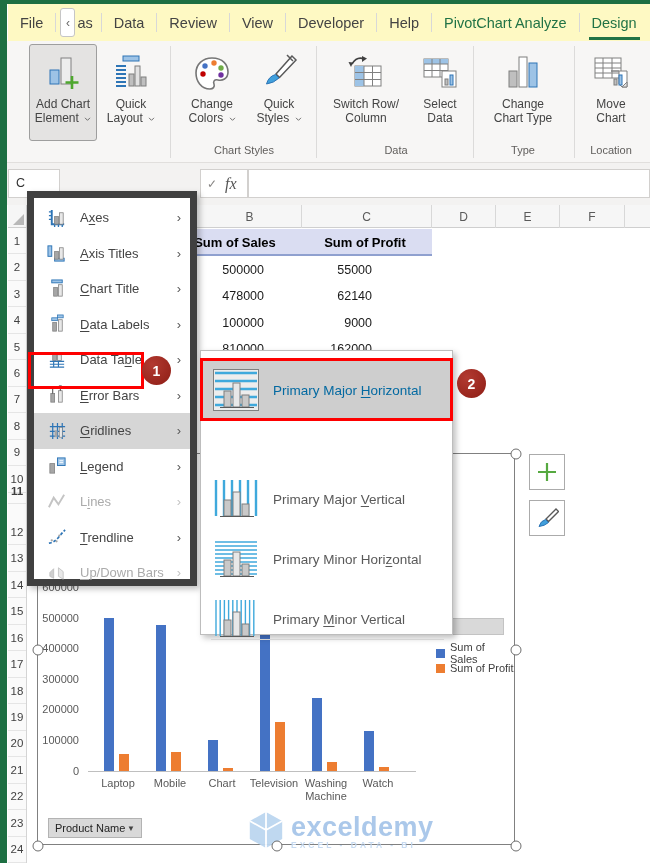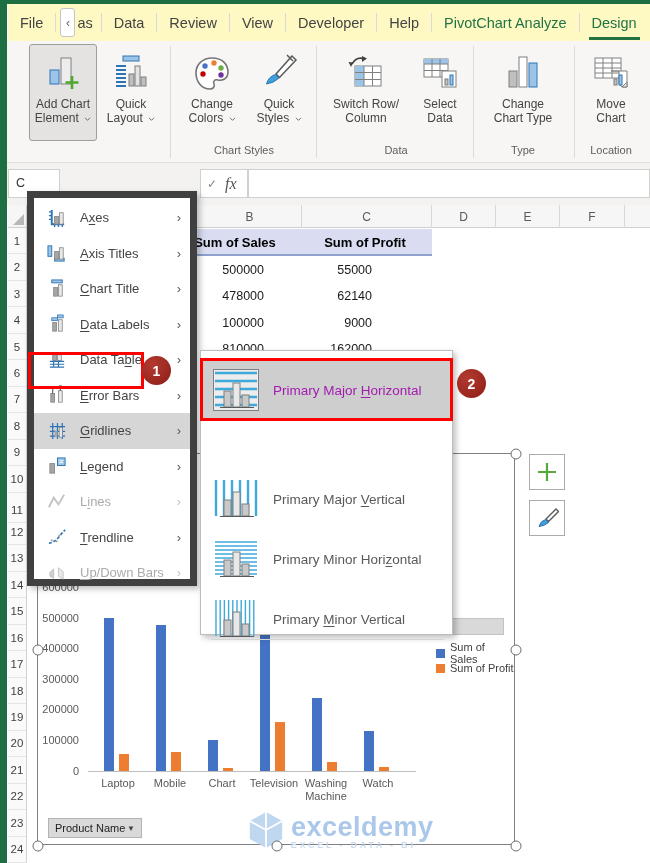--- a/index.html
+++ b/index.html
@@ -65,21 +65,21 @@
   .mitem .mic{width:20px;height:20px;margin-right:13px;flex:none;}
   .mitem .marr{position:absolute;right:9px;color:#595959;font-size:13px;}
   .mitem.hl{background:#D6D6D6;}
   .mitem.dis{color:#ABABAB;}
   .mitem.dis .marr{color:#C4C4C4;}
   .key{text-decoration:underline;text-underline-offset:2px;}
   .submenu{left:200px;top:350px;width:253px;height:285px;background:#fff;border:1px solid #BDBDBD;
     box-shadow:3px 3px 6px rgba(0,0,0,.25);z-index:11;}
   .sitem{position:absolute;left:1px;width:250px;height:60px;display:flex;align-items:center;font-size:13.5px;color:#595959;}
   .sitem .sic{margin:0 14px 0 11px;flex:none;display:flex;align-items:center;justify-content:center;}
-  .sitem.hl{background:#CECECE;color:#a21caf;}
+  .sitem.hl{background:#CECECE;color:#0369a1;}
   .ssep{position:absolute;left:10px;width:233px;height:1px;background:#D5D5D5;}
   
   .redbox{position:absolute;border:3px solid #FE0000;z-index:12;}
   .badge{position:absolute;width:29px;height:29px;border-radius:50%;background:radial-gradient(circle at 35% 30%,#B23A31,#8E1D15);
     color:#fff;font-size:14px;font-weight:bold;display:flex;align-items:center;justify-content:center;z-index:12;}
 </style>
 </head>
 <body>
 
 <div class="screen">
@@ -243,21 +243,21 @@
       <div class="rownum" style="top:0px;height:26.458333333333332px;">1</div>
       <div class="rownum" style="top:26.458333333333332px;height:26.458333333333332px;">2</div>
       <div class="rownum" style="top:52.916666666666664px;height:26.458333333333332px;">3</div>
       <div class="rownum" style="top:79.375px;height:26.458333333333332px;">4</div>
       <div class="rownum" style="top:105.83333333333333px;height:26.458333333333332px;">5</div>
       <div class="rownum" style="top:132.29166666666666px;height:26.458333333333332px;">6</div>
       <div class="rownum" style="top:158.75px;height:26.458333333333332px;">7</div>
       <div class="rownum" style="top:185.20833333333331px;height:26.458333333333332px;">8</div>
       <div class="rownum" style="top:211.66666666666666px;height:26.458333333333332px;">9</div>
       <div class="rownum" style="top:238.125px;height:26.458333333333332px;">10</div>
-      <div class="rownum" style="top:269px;height:26.458333333333332px;">11</div>
+      <div class="rownum" style="top:250px;height:26.458333333333332px;font-weight:bold;">11</div>
       <div class="rownum" style="top:291.04166666666663px;height:26.458333333333332px;">12</div>
       <div class="rownum" style="top:317.5px;height:26.458333333333332px;">13</div>
       <div class="rownum" style="top:343.9583333333333px;height:26.458333333333332px;">14</div>
       <div class="rownum" style="top:370.41666666666663px;height:26.458333333333332px;">15</div>
       <div class="rownum" style="top:396.875px;height:26.458333333333332px;">16</div>
       <div class="rownum" style="top:423.3333333333333px;height:26.458333333333332px;">17</div>
       <div class="rownum" style="top:449.79166666666663px;height:26.458333333333332px;">18</div>
       <div class="rownum" style="top:476.25px;height:26.458333333333332px;">19</div>
       <div class="rownum" style="top:502.7083333333333px;height:26.458333333333332px;">20</div>
       <div class="rownum" style="top:529.1666666666666px;height:26.458333333333332px;">21</div>

